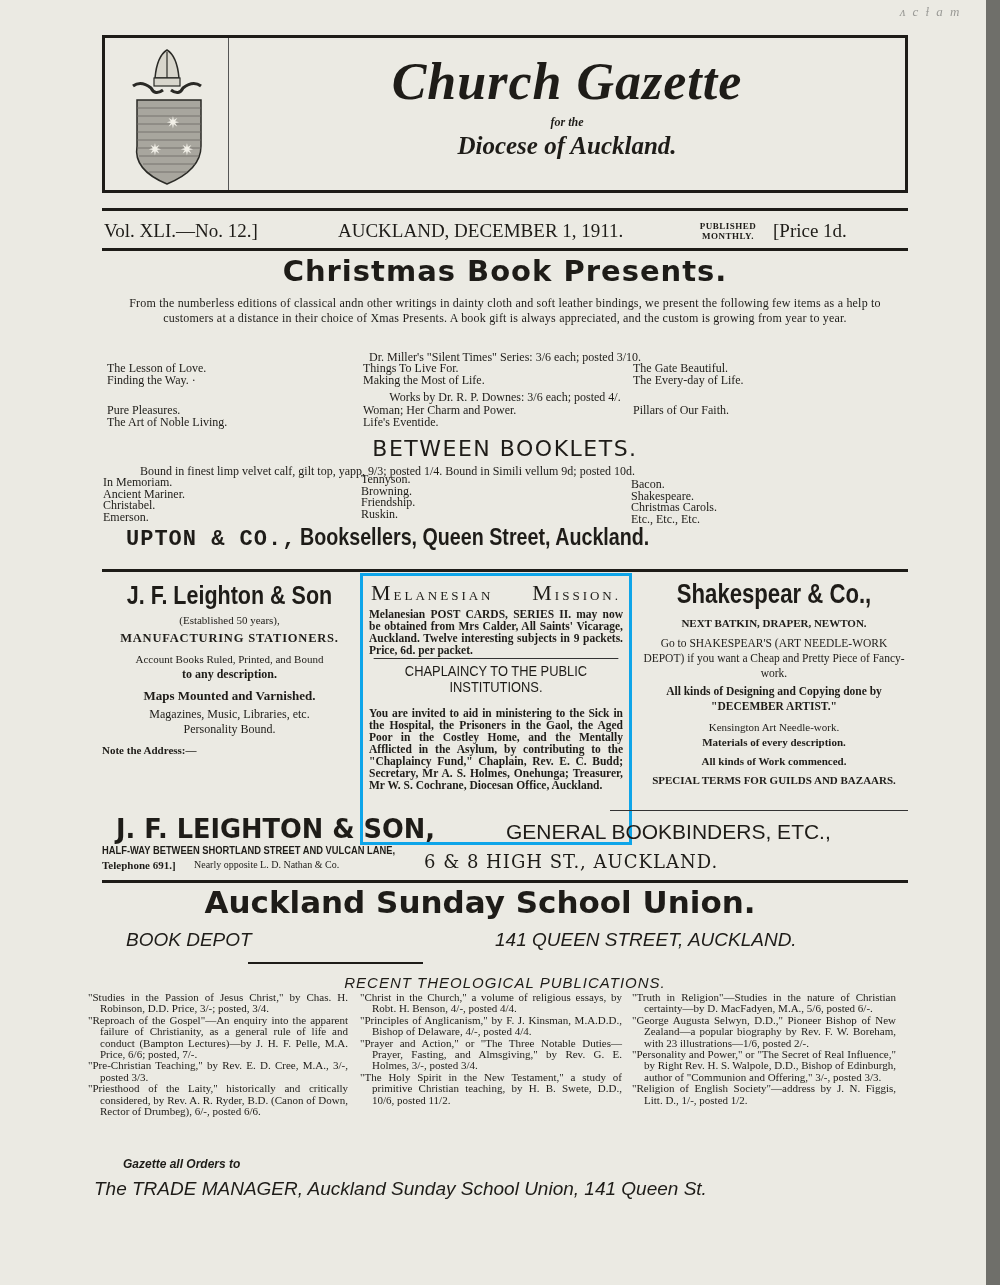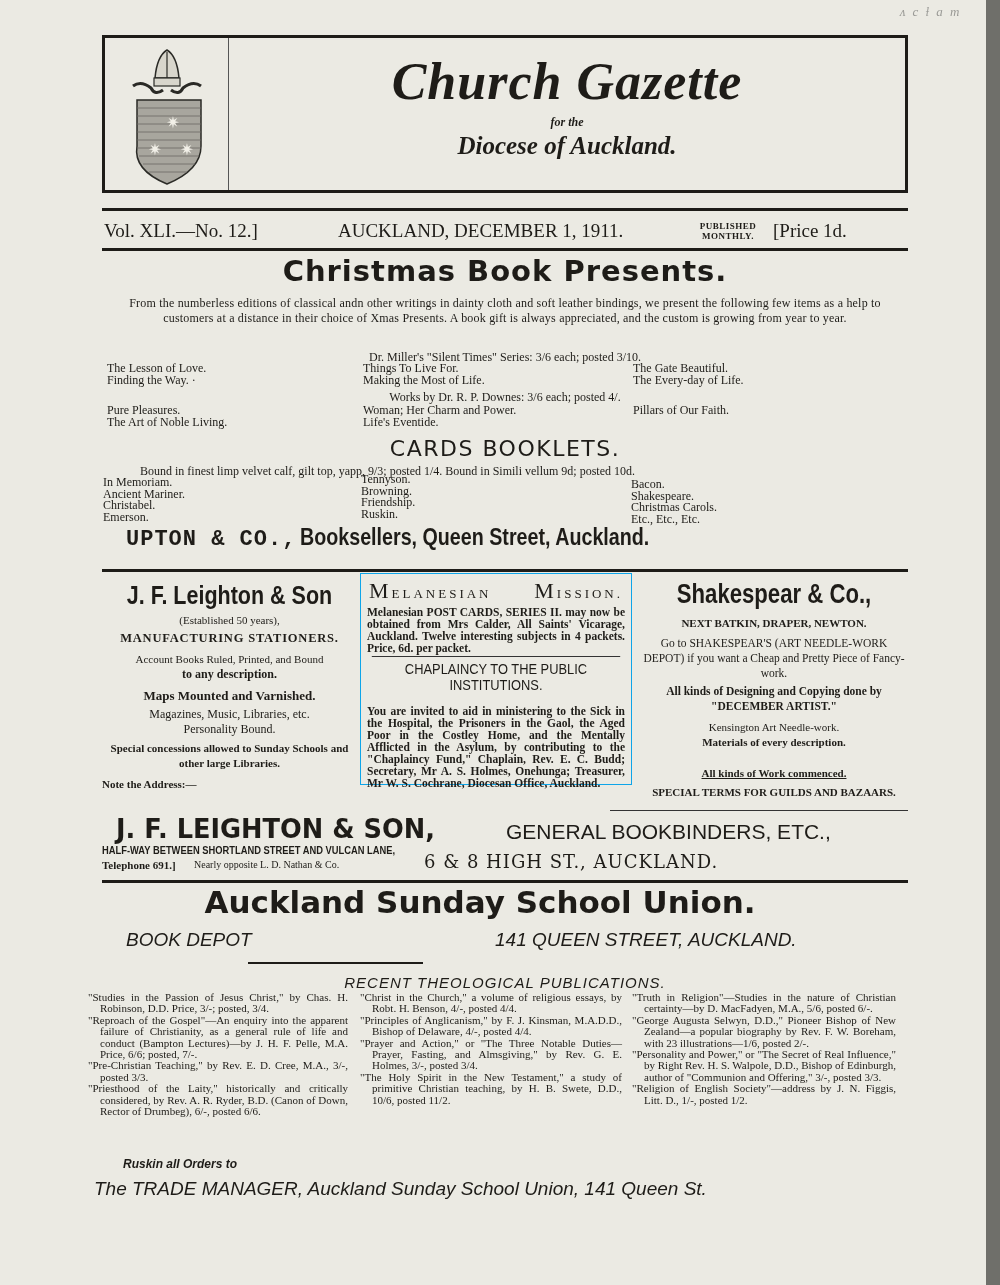--- a/index.html
+++ b/index.html
@@ -66,21 +66,21 @@
   }
   .sesame-sub { position:absolute; left:140px; top:464px; width:760px; font-size:12px; }
   .upton {
     position:absolute; left:126px; top:523px; width:780px; white-space:nowrap;
   }
   .upton .big { font-family:Liberation Mono, monospace; font-weight:bold; font-size:22px; letter-spacing:1px; }
   .upton .rest { font-family:"Liberation Sans", sans-serif; font-weight:bold; font-size:24px; transform:scaleX(0.82); display:inline-block; transform-origin:left; }
   
   .ads { position:absolute; left:102px; top:573px; width:806px; height:235px; }
   .ad-left { position:absolute; left:0; top:0; width:255px; height:235px; text-align:center; font-size:12px; }
-  .ad-mid { position:absolute; left:258px; top:0; width:272px; height:212px; border:1px solid #0ea5e9; font-size:11.5px; }
+  .ad-mid { position:absolute; left:258px; top:0; width:272px; height:272px; border:3px solid #0ea5e9; font-size:11.5px; }
   .ad-right { position:absolute; left:537px; top:0; width:270px; height:235px; text-align:center; font-size:12px; }
   .jfl { font-family:"Liberation Sans", sans-serif; font-size:25px; font-weight:bold; transform:scaleX(0.86); margin-top:8px; white-space:nowrap; }
   .bold { font-weight:bold; }
   .ad-left p, .ad-right p { margin-top:3px; line-height:15px; }
   .mel-h { display:flex; justify-content:space-between; padding:4px 8px 0 8px; font-size:13px; letter-spacing:3px; }
   .mel-h .cap { font-size:22px; }
   .mel-body { padding:2px 6px; text-align:justify; line-height:12px; font-weight:bold; }
   .chap-h { border-top:1px solid #333; font-family:"Liberation Sans", sans-serif; font-size:14px; text-align:center; padding-top:4px; transform:scaleX(0.92); }
   .shake { font-family:"Liberation Sans", sans-serif; font-weight:bold; font-size:27px; transform:scaleX(0.82); white-space:nowrap; margin-top:6px; }
   
@@ -181,21 +181,21 @@
     </div>
     <div class="c" style="left:256px;">
       <div>Woman; Her Charm and Power.</div>
       <div>Life's Eventide.</div>
     </div>
     <div class="c" style="left:526px;">
       <div>Pillars of Our Faith.</div>
     </div>
   </div>
 
-  <div class="sesame-h">CARDS BOOKLETS.</div>
+  <div class="sesame-h">BETWEEN BOOKLETS.</div>
   <div class="sesame-sub">Bound in finest limp velvet calf, gilt top, yapp, 9/3; posted 1/4.  Bound in Simili vellum 9d; posted 10d.</div>
   <div class="col3" style="top:477px; line-height:11.5px;">
     <div class="c" style="left:-4px; top:0;">
       <div>In Memoriam.</div>
       <div>Ancient Mariner.</div>
       <div>Christabel.</div>
       <div>Emerson.</div>
     </div>
     <div class="c" style="left:254px; top:-3px;">
       <div>Tennyson.</div>
@@ -220,42 +220,41 @@
   <div class="ads">
     <div class="ad-left">
       <div class="jfl">J. F. Leighton &amp; Son</div>
       <p style="font-size:11px;">(Established 50 years),</p>
       <p class="bold" style="font-size:12.5px; letter-spacing:0.8px;">MANUFACTURING STATIONERS.</p>
       <p style="font-size:11px; margin-top:6px;">Account Books Ruled, Printed, and Bound</p>
       <p class="bold" style="margin-top:0;">to any description.</p>
       <p class="bold" style="font-size:13px; margin-top:6px;">Maps Mounted and Varnished.</p>
       <p style="margin-top:4px;">Magazines, Music, Libraries, etc.</p>
       <p style="margin-top:0;">Personality Bound.</p>
-      <p class="bold" style="font-size:11px; margin-top:4px; padding:0 4px;">Special concessions allowed to Sunday Schools and other large Libraries.</p>
       <p class="bold" style="text-align:left; margin-top:6px; font-size:11px;">Note the Address:—</p>
     </div>
 
     <div class="ad-mid">
       <div class="mel-h">
         <span><span class="cap">M</span><span>ELANESIAN</span></span>
         <span><span class="cap">M</span><span>ISSION.</span></span>
       </div>
-      <div class="mel-body">Melanesian POST CARDS, SERIES II. may now be obtained from Mrs Calder, All Saints' Vicarage, Auckland. Twelve interesting subjects in 4 packets. Price, 6d. per packet.</div>
+      <div class="mel-body">Melanesian POST CARDS, SERIES II. may now be obtained from Mrs Calder, All Saints' Vicarage, Auckland. Twelve interesting subjects in 9 packets. Price, 6d. per packet.</div>
       <div class="chap-h">CHAPLAINCY TO THE PUBLIC INSTITUTIONS.</div>
       <div class="mel-body" style="margin-top:10px;">You are invited to aid in ministering to the Sick in the Hospital, the Prisoners in the Gaol, the Aged Poor in the Costley Home, and the Mentally Afflicted in the Asylum, by contributing to the "Chaplaincy Fund," Chaplain, Rev. E. C. Budd; Secretary, Mr A. S. Holmes, Onehunga; Treasurer, Mr W. S. Cochrane, Diocesan Office, Auckland.</div>
     </div>
 
     <div class="ad-right">
       <div class="shake">Shakespear &amp; Co.,</div>
       <p class="bold" style="font-size:11px; margin-top:6px;">NEXT BATKIN, DRAPER, NEWTON.</p>
       <p style="font-size:11.5px; margin-top:5px;">Go to SHAKESPEAR'S (ART NEEDLE-WORK DEPOT) if you want a Cheap and Pretty Piece of Fancy-work.</p>
       <p class="bold" style="font-size:11.5px;">All kinds of Designing and Copying done by "DECEMBER ARTIST."</p>
       <p style="font-size:11px; margin-top:6px;">Kensington Art Needle-work.</p>
       <p class="bold" style="margin-top:0; font-size:11px;">Materials of every description.</p>
-      <p class="bold" style="margin-top:16px; font-size:11px;text-decoration:underline;">All kinds of Work commenced.</p>
+      <p class="bold" style="margin-top:4px; font-size:11px;">All kinds of Work commenced.</p>
       <p class="bold" style="font-size:11px; margin-top:4px;">SPECIAL TERMS FOR GUILDS AND BAZAARS.</p>
     </div>
   </div>
 
   <div class="rule1" style="top:810px; left:610px; width:298px;"></div>
   <div class="bb">
     <div class="bb-main">
       <span class="a">J. F. LEIGHTON &amp; SON,</span>
       <span class="b">GENERAL BOOKBINDERS, ETC.,</span>
     </div>
@@ -286,17 +285,17 @@
     <div class="it">"Prayer and Action," or "The Three Notable Duties—Prayer, Fasting, and Almsgiving," by Rev. G. E. Holmes, 3/-, posted 3/4.</div>
     <div class="it">"The Holy Spirit in the New Testament," a study of primitive Christian teaching, by H. B. Swete, D.D., 10/6, posted 11/2.</div>
   </div>
   <div class="pub-col" style="left:630px; width:266px;">
     <div class="it">"Truth in Religion"—Studies in the nature of Christian certainty—by D. MacFadyen, M.A., 5/6, posted 6/-.</div>
     <div class="it">"George Augusta Selwyn, D.D.," Pioneer Bishop of New Zealand—a popular biography by Rev. F. W. Boreham, with 23 illustrations—1/6, posted 2/-.</div>
     <div class="it">"Personality and Power," or "The Secret of Real Influence," by Right Rev. H. S. Walpole, D.D., Bishop of Edinburgh, author of "Communion and Offering," 3/-, posted 3/3.</div>
     <div class="it">"Religion of English Society"—address by J. N. Figgis, Litt. D., 1/-, posted 1/2.</div>
   </div>
 
-  <div class="addr-orders">Ruskin all Orders to</div>
+  <div class="addr-orders">Gazette all Orders to</div>
   <div class="trade">The TRADE MANAGER, Auckland Sunday School Union, 141 Queen St.</div>
 
 </div>
 <div class="edge"></div>
 
 </body></html>

